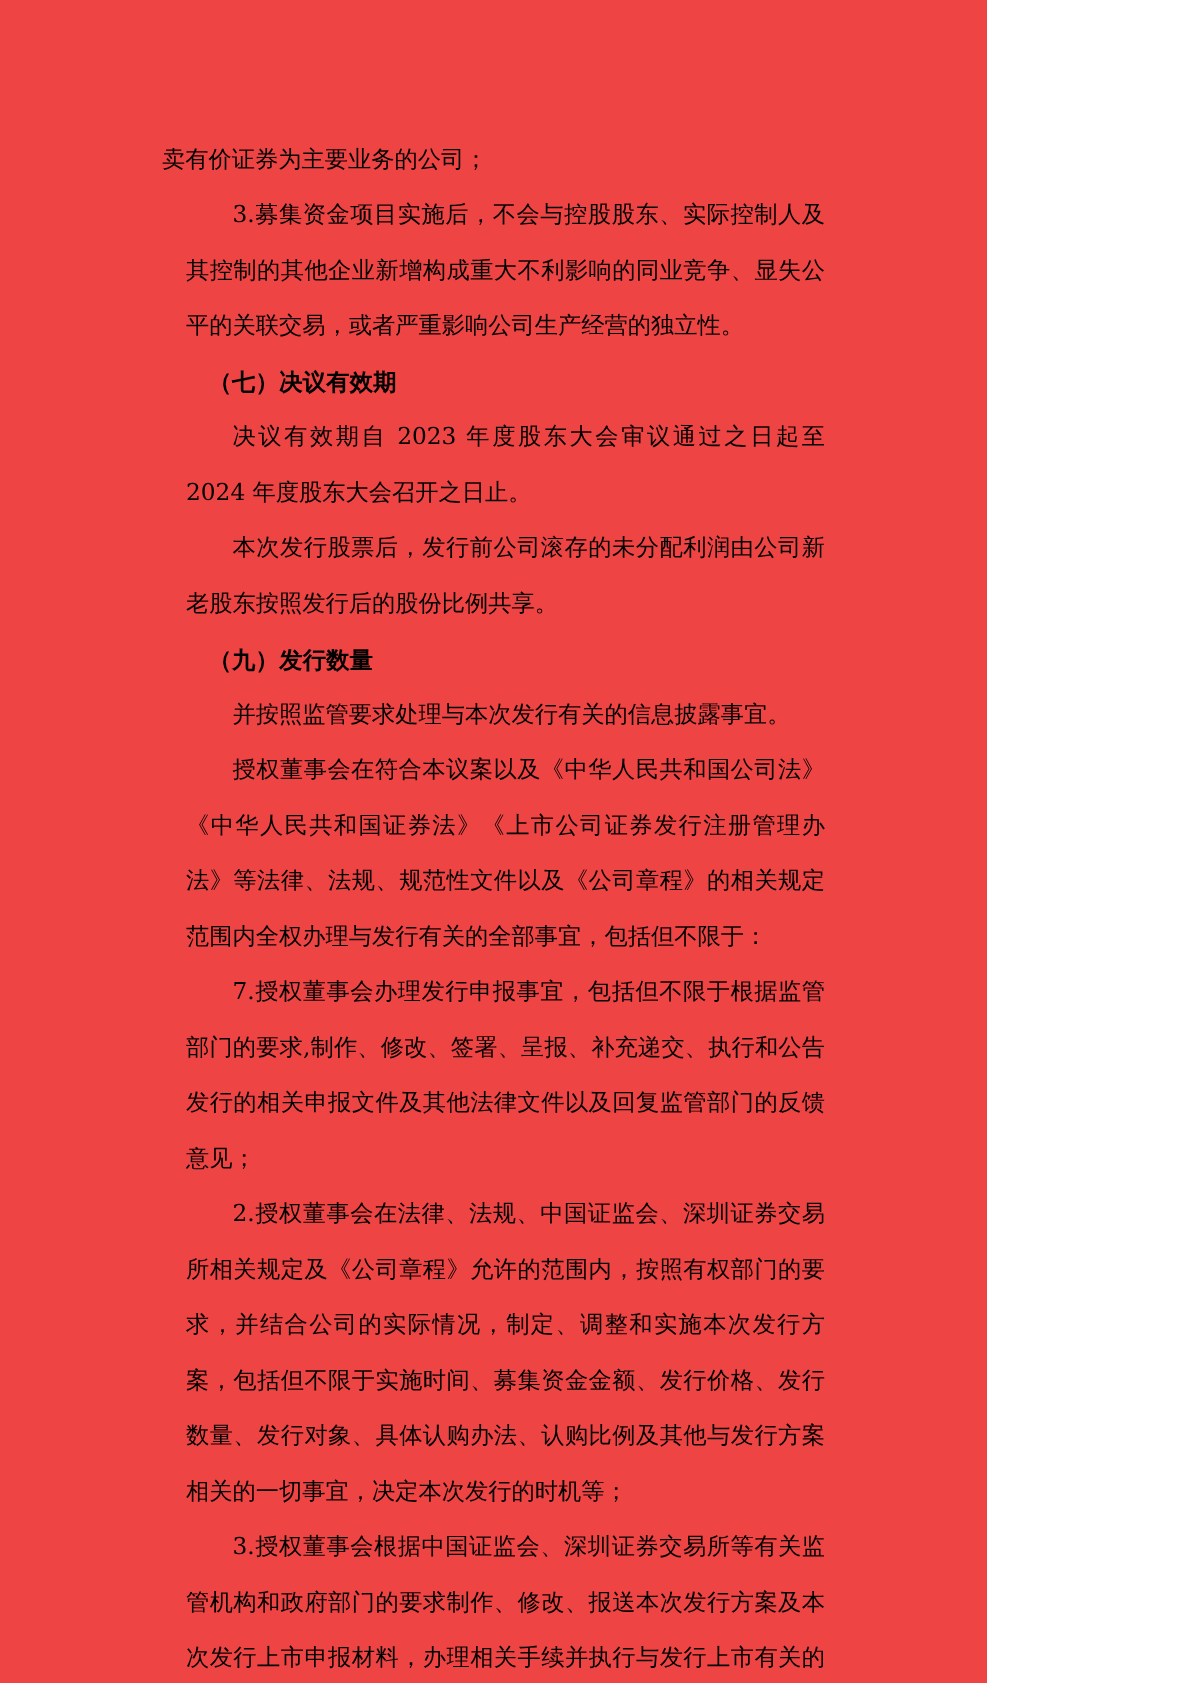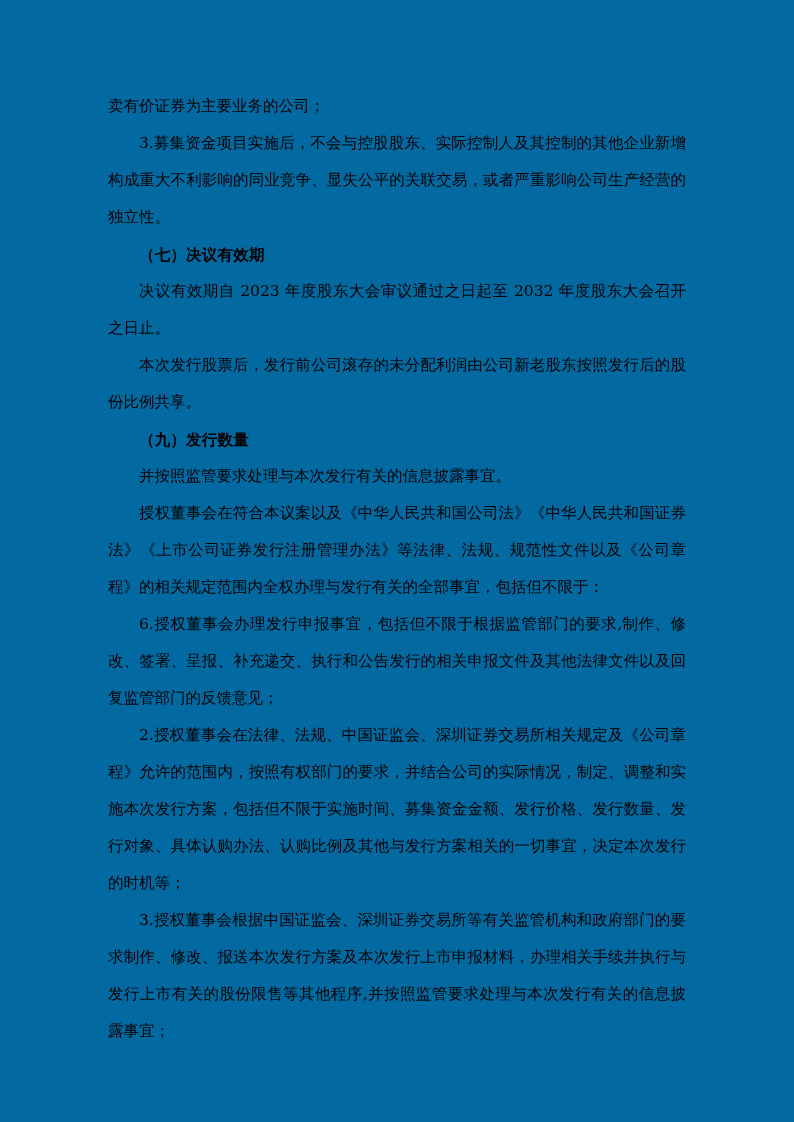--- a/index.html
+++ b/index.html
@@ -9,38 +9,39 @@
   }
   body {
     width: 794px;
     height: 1122px;
     font-family: "DejaVu Serif", "Liberation Serif", serif;
     color: #000000;
     overflow: hidden;
   }
   .page {
     position: relative;
-    width: 794px;
+    width: 658px;
     height: 1122px;
     box-sizing: border-box;
     padding: 88px 108px 40px 108px;
-    background: #0369a1;
+    background: #ef4444;
   }
   .doc-body {
     font-size: 15.5px;
     line-height: 37px;
     text-align: justify;
     text-justify: inter-ideograph;
   }
   .para {
     margin: 0;
     text-indent: 0;
   }
   .para.indent {
     text-indent: 2em;
+    margin-left: 16px;
   }
   .heading {
     margin: 0;
     font-weight: bold;
     text-indent: 2em;
     letter-spacing: 0.2px;
   }
   .cont {
     margin: 0;
     text-indent: 0;
@@ -51,32 +52,32 @@
 
 <div class="page">
   <div class="doc-body">
 
     <p class="cont">卖有价证券为主要业务的公司；</p>
 
     <p class="para indent">3.募集资金项目实施后，不会与控股股东、实际控制人及其控制的其他企业新增构成重大不利影响的同业竞争、显失公平的关联交易，或者严重影响公司生产经营的独立性。</p>
 
     <p class="heading">（七）决议有效期</p>
 
-    <p class="para indent">决议有效期自 2023 年度股东大会审议通过之日起至 2032 年度股东大会召开之日止。</p>
+    <p class="para indent">决议有效期自 2023 年度股东大会审议通过之日起至 2024 年度股东大会召开之日止。</p>
 
 
     <p class="para indent">本次发行股票后，发行前公司滚存的未分配利润由公司新老股东按照发行后的股份比例共享。</p>
 
     <p class="heading">（九）发行数量</p>
 
     <p class="para indent">并按照监管要求处理与本次发行有关的信息披露事宜。</p>
 
 
     <p class="para indent">授权董事会在符合本议案以及《中华人民共和国公司法》《中华人民共和国证券法》《上市公司证券发行注册管理办法》等法律、法规、规范性文件以及《公司章程》的相关规定范围内全权办理与发行有关的全部事宜，包括但不限于：</p>
 
-    <p class="para indent">6.授权董事会办理发行申报事宜，包括但不限于根据监管部门的要求,制作、修改、签署、呈报、补充递交、执行和公告发行的相关申报文件及其他法律文件以及回复监管部门的反馈意见；</p>
+    <p class="para indent">7.授权董事会办理发行申报事宜，包括但不限于根据监管部门的要求,制作、修改、签署、呈报、补充递交、执行和公告发行的相关申报文件及其他法律文件以及回复监管部门的反馈意见；</p>
 
     <p class="para indent">2.授权董事会在法律、法规、中国证监会、深圳证券交易所相关规定及《公司章程》允许的范围内，按照有权部门的要求，并结合公司的实际情况，制定、调整和实施本次发行方案，包括但不限于实施时间、募集资金金额、发行价格、发行数量、发行对象、具体认购办法、认购比例及其他与发行方案相关的一切事宜，决定本次发行的时机等；</p>
 
     <p class="para indent">3.授权董事会根据中国证监会、深圳证券交易所等有关监管机构和政府部门的要求制作、修改、报送本次发行方案及本次发行上市申报材料，办理相关手续并执行与发行上市有关的股份限售等其他程序,并按照监管要求处理与本次发行有关的信息披露事宜；</p>
 
   </div>
 </div>
 
 </body></html>

